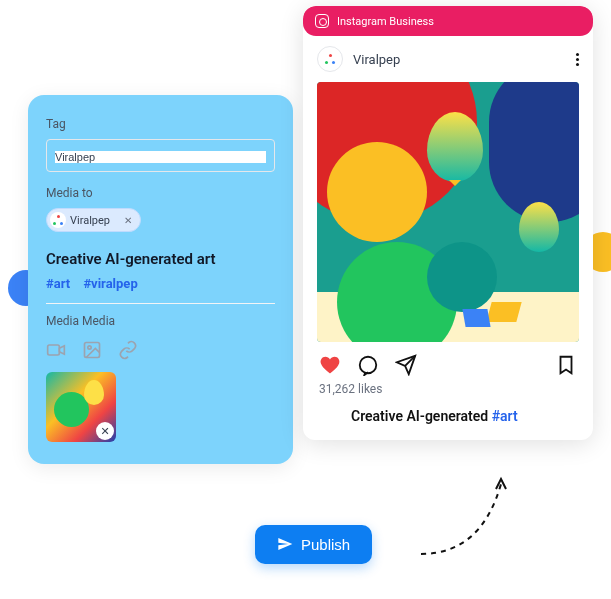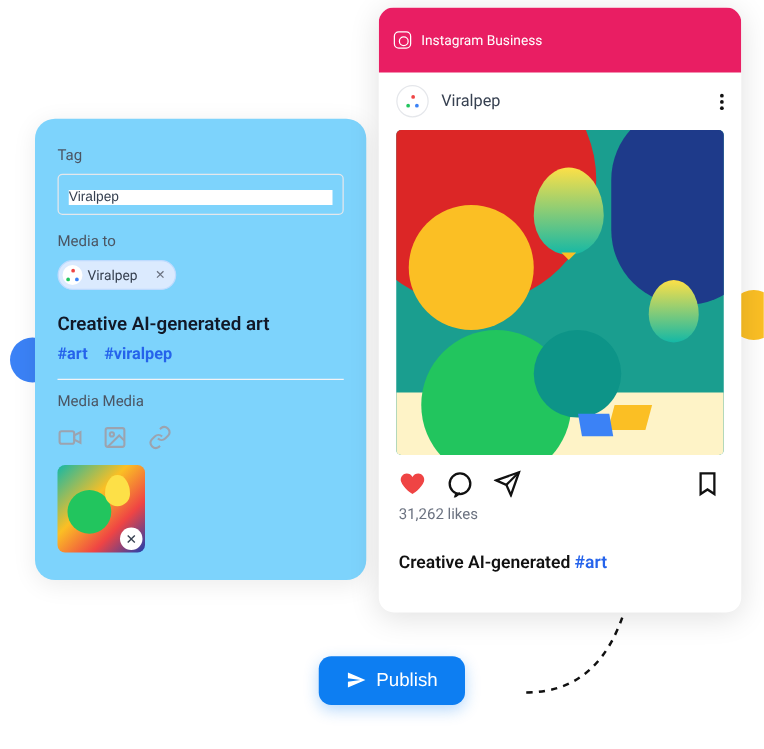--- a/index.html
+++ b/index.html
@@ -180,25 +180,26 @@
       width: 290px;
       background: #fff;
       border-radius: 12px;
       box-shadow: 0 4px 24px rgba(0,0,0,0.12);
       overflow: hidden;
       z-index: 2;
     }
     .preview-header {
       background: #e91e63;
       color: #fff;
-      padding: 19px 12px;
+      padding: 8px 12px;
       display: flex;
       align-items: center;
       gap: 8px;
       font-size: 11px;
+      border-radius: 13px;
     }
     .ig-icon {
       width: 14px;
       height: 14px;
       border: 1.5px solid #fff;
       border-radius: 4px;
       position: relative;
     }
     .ig-icon::after {
       content: '';
@@ -338,27 +339,28 @@
       height: 22px;
       cursor: pointer;
     }
     .heart-filled {
       color: #ef4444;
     }
     .likes {
       padding: 0 16px;
       font-size: 12px;
       color: #6b7280;
-      margin-bottom: 24px;
+      margin-bottom: 12px;
     }
     .caption {
-      padding: 0 16px 32px;
+      padding: 0 16px 16px;
       font-size: 14px;
       font-weight: 600;
       color: #111;
+      margin-left: 32px;
     }
     .caption-hash {
       color: #2563eb;
     }
 
     .publish-btn {
       position: absolute;
       left: 255px;
       bottom: 35px;
       background: #0d7ef2;

